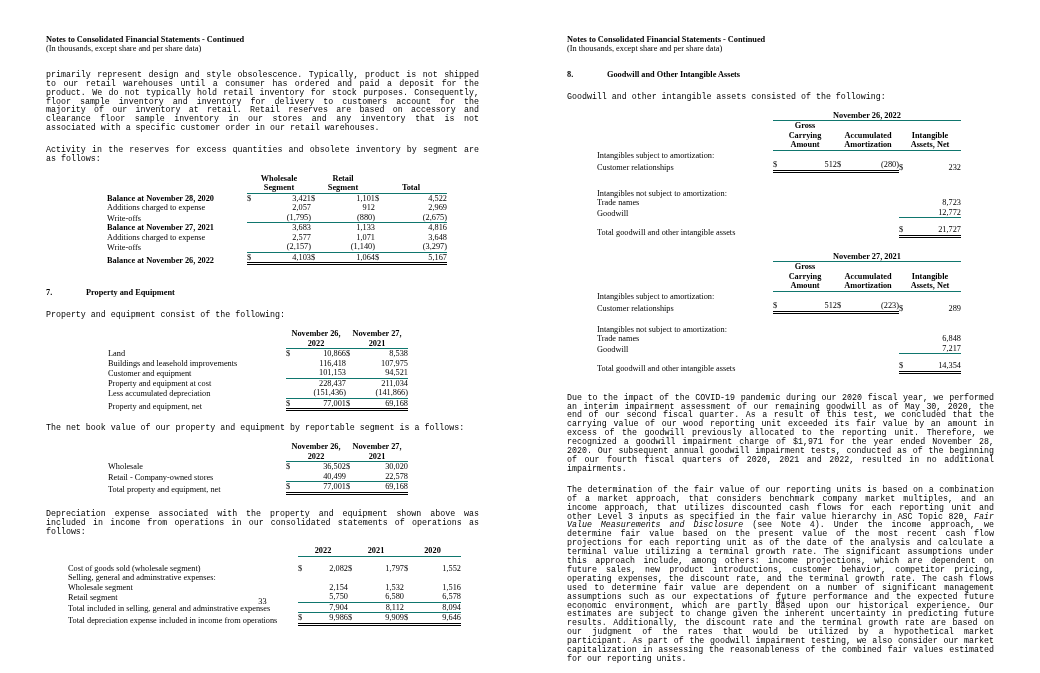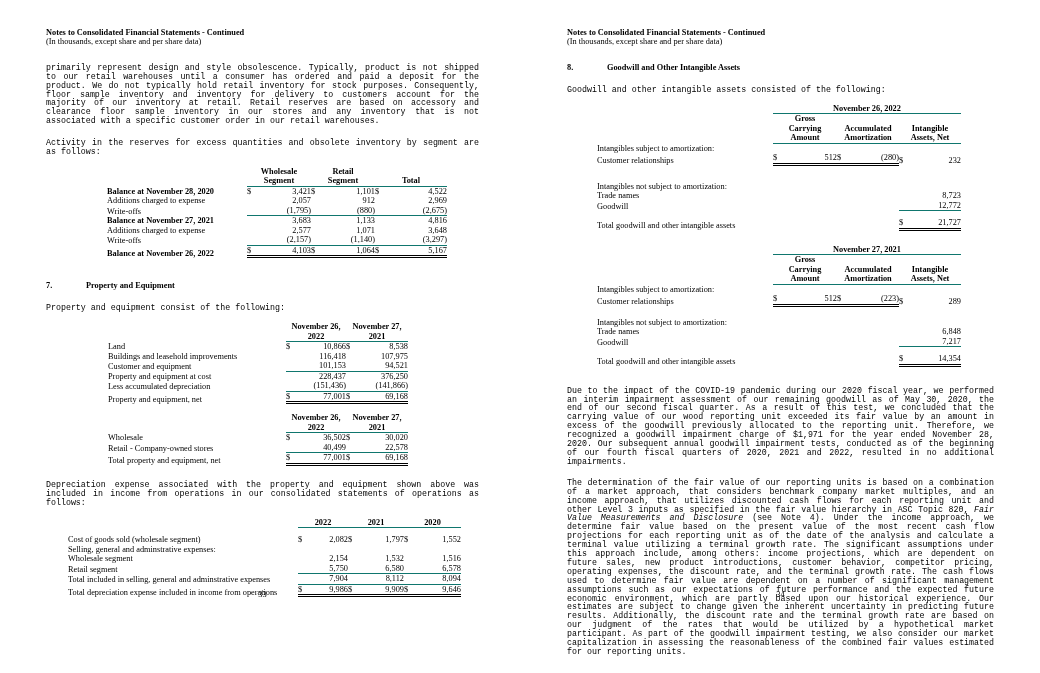--- a/index.html
+++ b/index.html
@@ -1,17 +1,17 @@
 <!DOCTYPE html>
 <html><head>
 <meta charset="utf-8">
 <style>
   html,body{margin:0;padding:0;background:#fff;}
   body{width:1040px;height:673px;position:relative;font-family:"Liberation Serif",serif;color:#000;}
-  .page{position:absolute;top:29px;font-size:8.3px;line-height:8.9px;}
+  .page{position:absolute;top:36px;font-size:8.3px;line-height:8.9px;}
   #page-left{left:46px;width:433px;height:600px;}
   #page-right{left:567px;width:427px;height:600px;}
   .doc-title{font-weight:bold;}
   .para{margin:0;text-align:justify;font-family:Liberation Mono, monospace;}
   .sec{font-weight:bold;}
   .secnum{display:inline-block;width:40px;}
   table.fin{border-collapse:collapse;table-layout:fixed;font-size:8.3px;line-height:9.5px;white-space:nowrap;}
   table.fin td{padding:0;vertical-align:bottom;overflow:visible;}
   td.num{padding-left:7px;}
   .cell{display:flex;justify-content:space-between;}
@@ -294,21 +294,21 @@
       <td class="i1">Property and equipment at cost</td>
       <td class="num">
             <span class="cell">
               <span></span>
               <span>228,437</span>
             </span>
           </td>
       <td class="num">
             <span class="cell">
               <span></span>
-              <span>376,250</span>
+              <span>211,034</span>
             </span>
           </td>
     </tr>
     <tr>
       <td>Less accumulated depreciation</td>
       <td class="num">
             <span class="cell ul">
               <span></span>
               <span>(151,436)</span>
             </span>
@@ -331,20 +331,21 @@
       <td class="num">
             <span class="cell dul">
               <span>$</span>
               <span>69,168</span>
             </span>
           </td>
     </tr>
   </tbody>
     </table>
 
+  <p class="para mt13">The net book value of our property and equipment by reportable segment is a follows:</p>
 
   <table class="fin mt9" style="margin-left:62px">
     <colgroup>
         <col style="width:178px">
         <col style="width:60px">
         <col style="width:62px">
       </colgroup>
     <tbody>
         <tr>
       <td></td>

